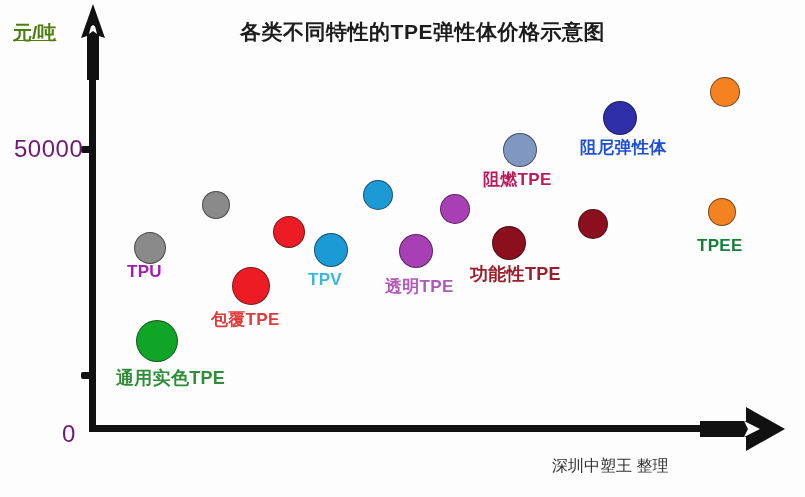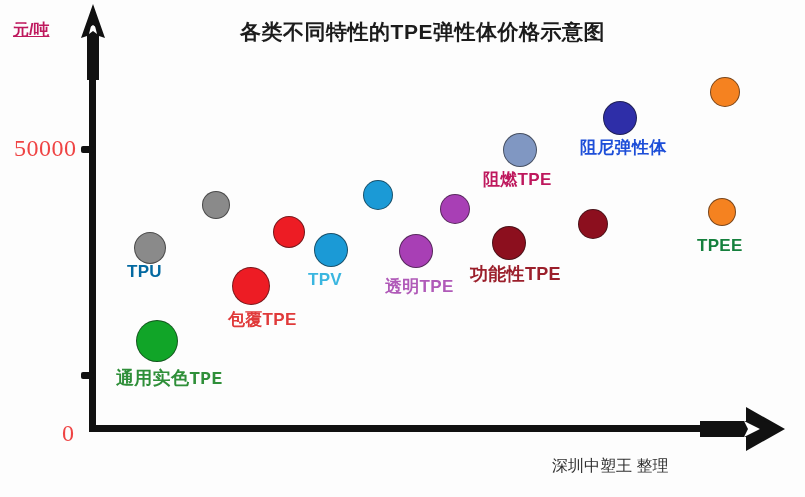--- a/index.html
+++ b/index.html
@@ -53,37 +53,37 @@
     width: 13px;
     height: 7px;
     background: #111111;
     border-radius: 2px;
   }
   .tick-50000 { left: 81px; top: 146px; }
   .tick-10000 { left: 81px; top: 372px; }
 
   .tick-label {
     position: absolute;
-    font-family: Liberation Serif, serif;
+    font-family: Liberation Sans, sans-serif;
     font-size: 24px;
-    color: #ef4444;
+    color: #701a75;
     letter-spacing: 0.5px;
     white-space: nowrap;
   }
   .tick-label-50000 { left: 14px; top: 135px; }
   .tick-label-10000 { left: 18px; top: 360px; }
   .tick-label-zero  { left: 62px; top: 420px; }
 
   .axis-unit {
     position: absolute;
     left: 13px;
     top: 20px;
-    font-size: 16px;
+    font-size: 19px;
     font-weight: bold;
-    color: #be185d;
+    color: #4d7c0f;
     white-space: nowrap;
     text-decoration: underline;
   }
 
   
   .chart-title {
     position: absolute;
     left: 0;
     top: 18px;
     width: 805px;
@@ -155,26 +155,26 @@
 
   <div class="tick tick-50000"></div>
   <div class="tick tick-10000"></div>
 
   <div class="tick-label tick-label-50000">50000</div>
   <div class="tick-label tick-label-zero">0</div>
 
   <div id="plot-layer">
       <div class="bubble" style="left: 134px; top: 232px; width: 32px; height: 32px; background: rgb(138, 138, 138);"></div>
       <div class="bubble" style="left: 202px; top: 191px; width: 28px; height: 28px; background: rgb(138, 138, 138);"></div>
-      <div class="series-label" style="left: 127px; top: 262px; color: #0369a1;">TPU</div>
+      <div class="series-label" style="left: 127px; top: 262px; color: #a21caf;">TPU</div>
       <div class="bubble" style="left: 136px; top: 320px; width: 42px; height: 42px; background: rgb(17, 165, 40);"></div>
-      <div class="series-label small" style="left: 116px; top: 366px; color: rgb(47, 143, 57); font-family: Liberation Mono, monospace;">通用实色TPE</div>
+      <div class="series-label small" style="left: 116px; top: 366px; color: rgb(47, 143, 57);">通用实色TPE</div>
       <div class="bubble" style="left: 232px; top: 267px; width: 38px; height: 38px; background: rgb(237, 28, 36);"></div>
       <div class="bubble" style="left: 273px; top: 216px; width: 32px; height: 32px; background: rgb(237, 28, 36);"></div>
-      <div class="series-label" style="left: 211px; top: 308px; color: rgb(224, 58, 58); margin-left: 17px;">包覆TPE</div>
+      <div class="series-label" style="left: 211px; top: 308px; color: rgb(224, 58, 58);">包覆TPE</div>
       <div class="bubble" style="left: 314px; top: 233px; width: 34px; height: 34px; background: rgb(27, 154, 214);"></div>
       <div class="bubble" style="left: 363px; top: 180px; width: 30px; height: 30px; background: rgb(27, 154, 214);"></div>
       <div class="series-label" style="left: 308px; top: 270px; color: rgb(58, 182, 224);">TPV</div>
       <div class="bubble" style="left: 399px; top: 234px; width: 34px; height: 34px; background: rgb(168, 63, 181);"></div>
       <div class="bubble" style="left: 440px; top: 194px; width: 30px; height: 30px; background: rgb(168, 63, 181);"></div>
       <div class="series-label" style="left: 385px; top: 275px; color: rgb(176, 90, 184);">透明TPE</div>
       <div class="bubble" style="left: 492px; top: 226px; width: 34px; height: 34px; background: rgb(140, 15, 30);"></div>
       <div class="bubble" style="left: 578px; top: 209px; width: 30px; height: 30px; background: rgb(140, 15, 30);"></div>
       <div class="series-label small" style="left: 470px; top: 262px; color: rgb(155, 31, 43);">功能性TPE</div>
       <div class="bubble" style="left: 503px; top: 133px; width: 34px; height: 34px; background: rgb(128, 151, 194);"></div>

